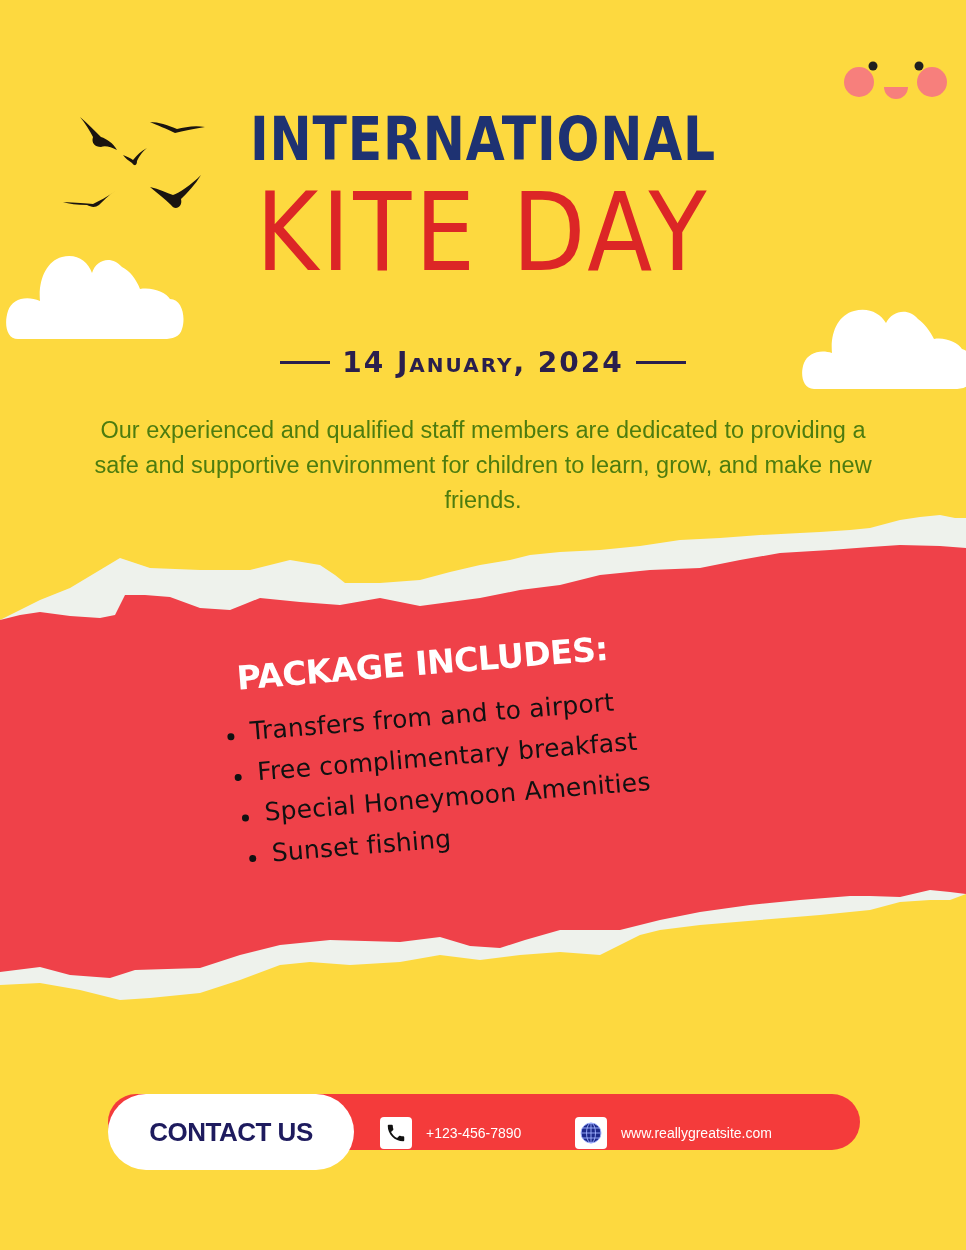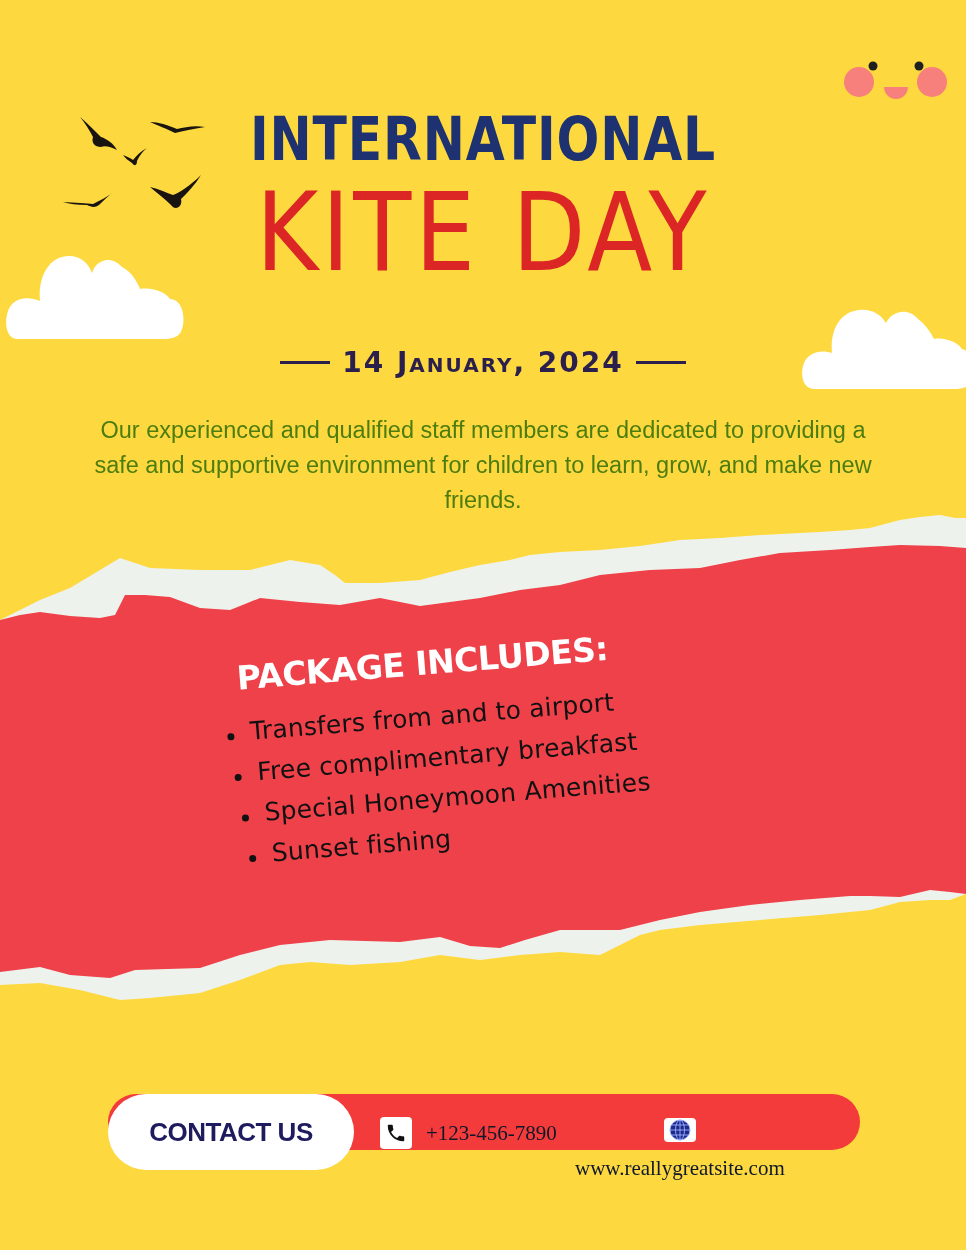--- a/index.html
+++ b/index.html
@@ -121,23 +121,23 @@
   }
   .contact-item {
     position: absolute; top: 24px; height: 30px;
     display: flex; align-items: center; gap: 14px;
   }
   .contact-icon-box {
     width: 32px; height: 32px; background: #ffffff; border-radius: 4px;
     display: flex; align-items: center; justify-content: center;
   }
   .contact-text {
-    font-family: Liberation Serif, serif;
-    font-size: 21px;
-    color: #0f172a;
+    font-family: Liberation Sans, sans-serif;
+    font-size: 14px;
+    color: #ffffff;
   }
 </style>
 </head>
 <body>
 
 <svg class="abs birds" viewBox="0 0 160 110">
   <g fill="#1a1410">
     <path d="M25,12 C30,18 35,26 38,32 C36,38 40,42 46,42 C50,40 56,42 62,45 C58,38 52,34 46,32 C40,26 32,18 25,12 Z"></path>
     <path d="M95,17 C102,20 112,24 120,28 C128,26 138,24 150,22 C140,20 130,22 122,24 C112,20 104,17 95,17 Z"></path>
     <path d="M68,50 C72,52 76,53 78,55 C82,50 86,46 92,43 C86,48 84,52 82,56 C82,60 80,62 77,58 C74,56 70,53 68,50 Z"></path>
@@ -210,21 +210,21 @@
 
   <div class="contact-item" style="left:272px;">
     <span class="contact-icon-box">
       <svg width="22" height="22" viewBox="0 0 24 24">
         <path fill="#111" d="M6.6,10.8 C8,13.6 10.4,16 13.2,17.4 L15.4,15.2 C15.7,14.9 16.1,14.8 16.4,15 C17.5,15.4 18.7,15.6 20,15.6 C20.6,15.6 21,16 21,16.6 L21,20 C21,20.6 20.6,21 20,21 C10.6,21 3,13.4 3,4 C3,3.4 3.4,3 4,3 L7.5,3 C8.1,3 8.5,3.4 8.5,4 C8.5,5.3 8.7,6.5 9.1,7.6 C9.2,7.9 9.1,8.3 8.9,8.6 Z"></path>
       </svg>
     </span>
     <span class="contact-text">+123-456-7890</span>
   </div>
 
-  <div class="contact-item" style="left:467px;flex-direction:column;">
+  <div class="contact-item" style="left:467px;">
     <span class="contact-icon-box">
       <svg width="24" height="24" viewBox="0 0 24 24">
         <circle cx="12" cy="12" r="10" fill="#1d2a8c"></circle>
         <g stroke="#9fb0ff" stroke-width="0.9" fill="none">
           <circle cx="12" cy="12" r="10"></circle>
           <ellipse cx="12" cy="12" rx="4.5" ry="10"></ellipse>
           <line x1="12" y1="2" x2="12" y2="22"></line>
           <line x1="2" y1="12" x2="22" y2="12"></line>
           <path d="M4,7 H20 M4,17 H20"></path>
         </g>

